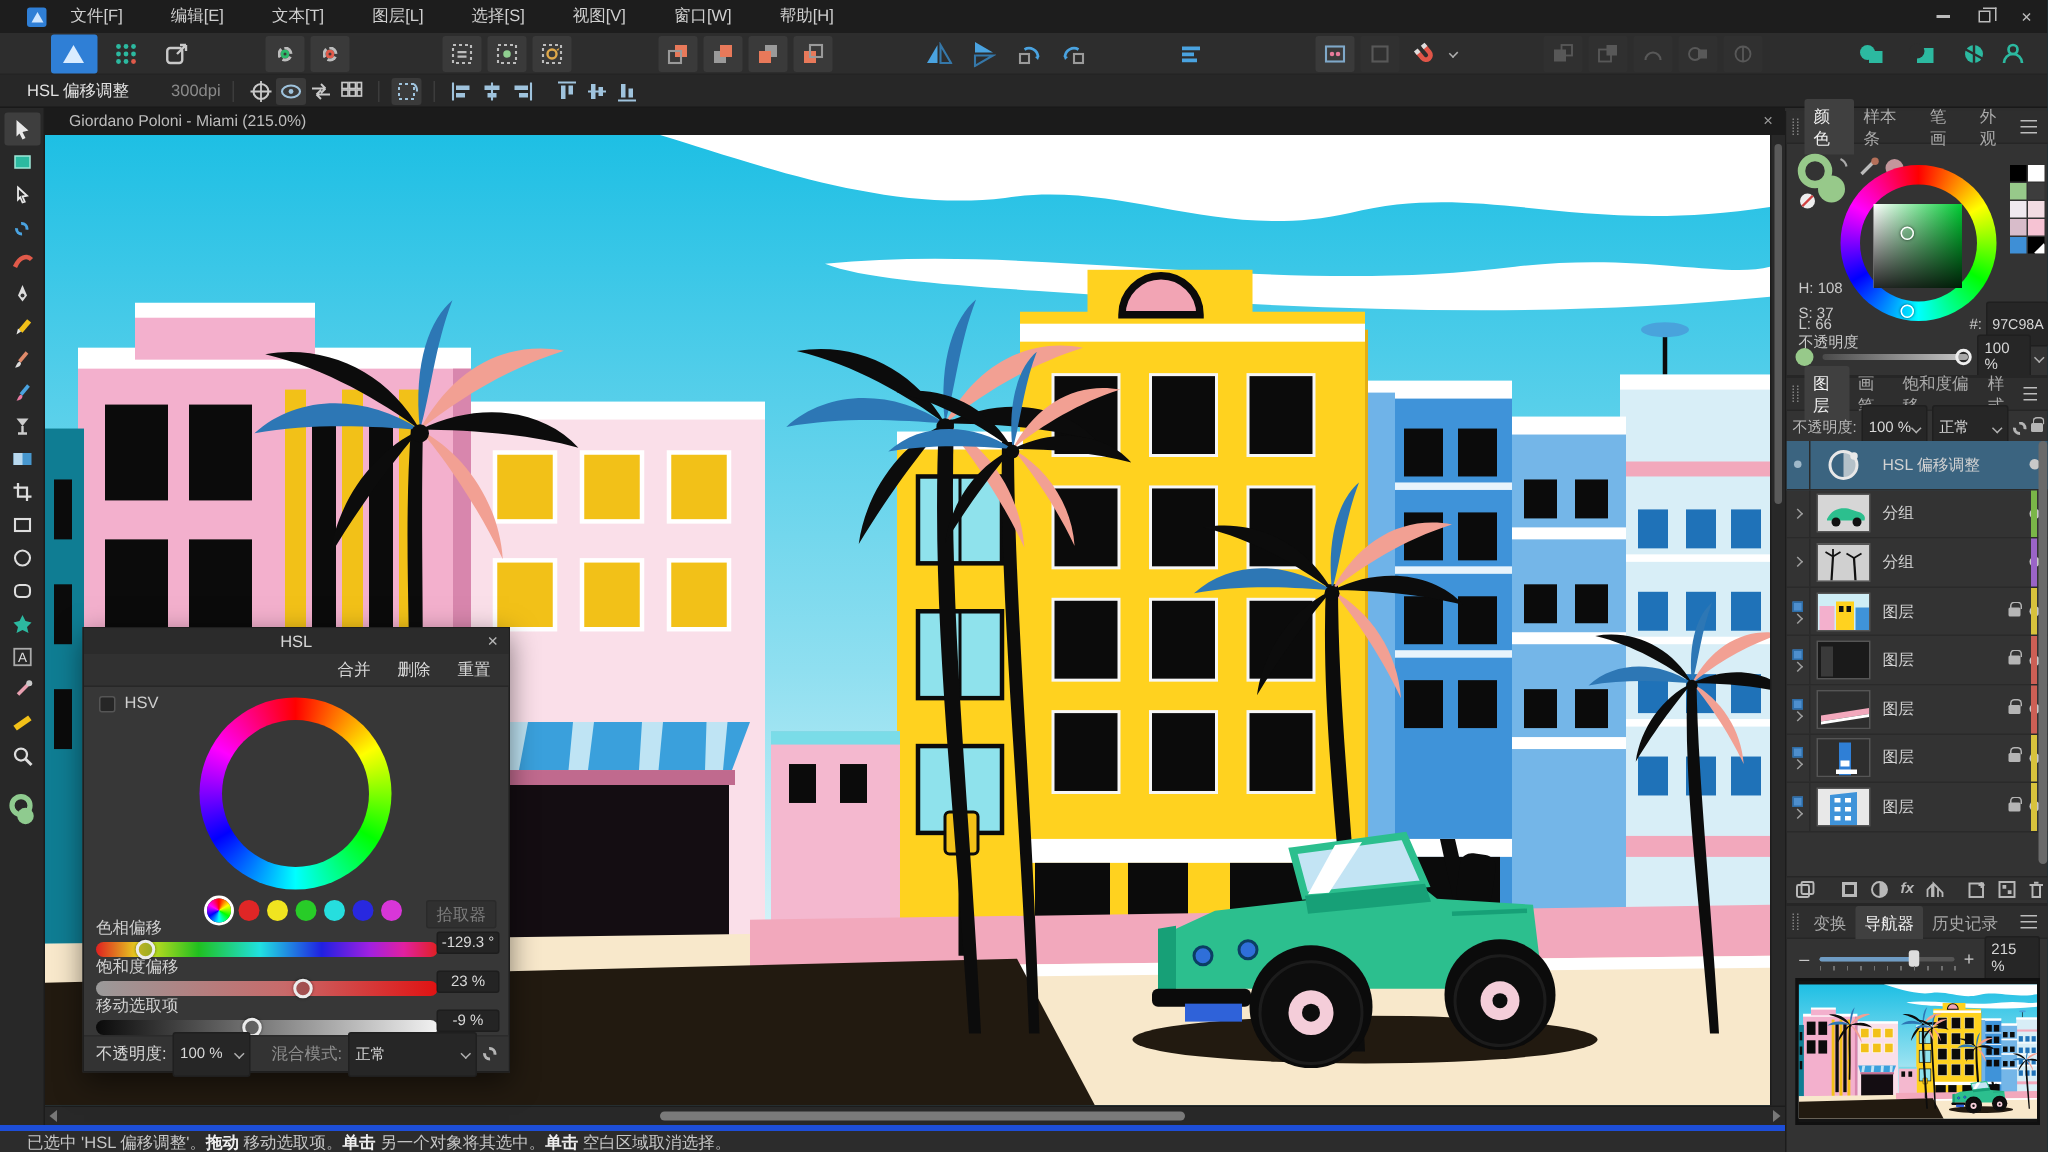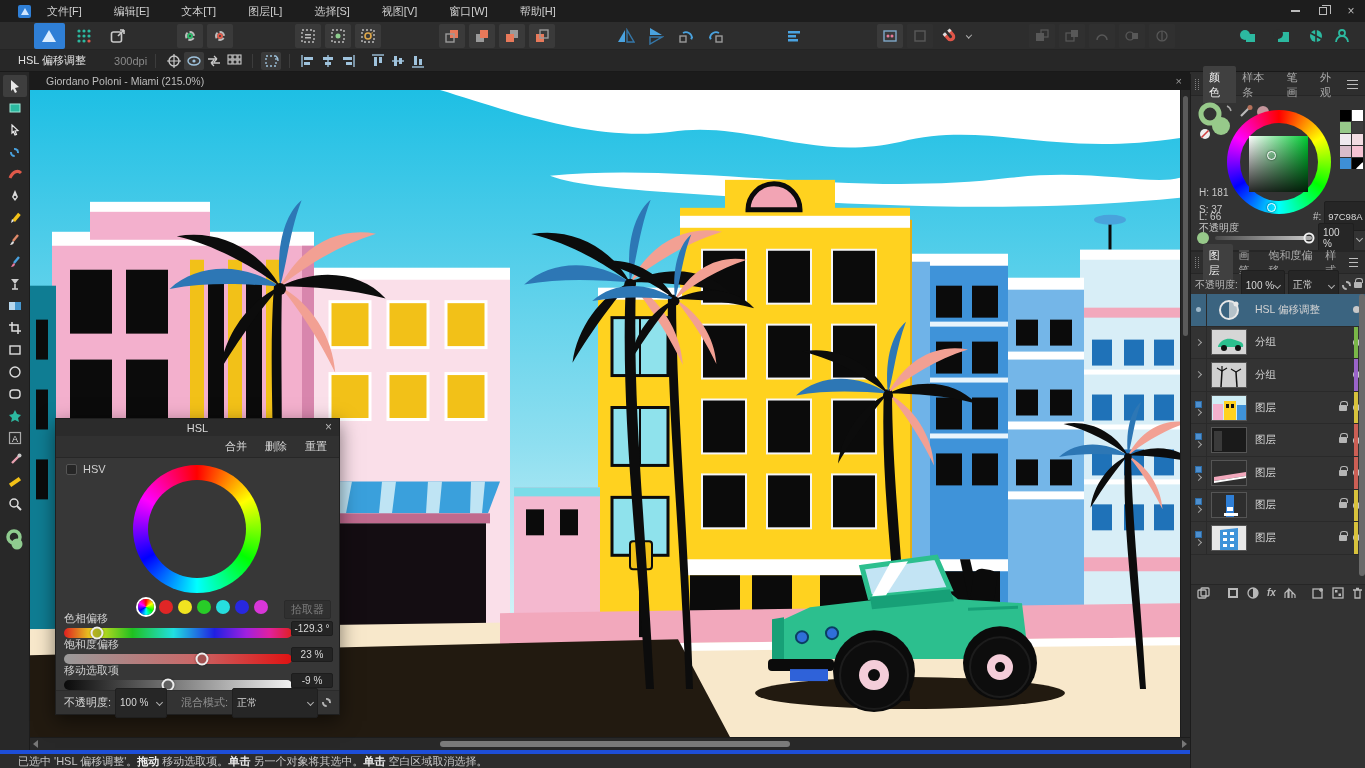--- a/index.html
+++ b/index.html
@@ -896,21 +896,21 @@
             <span style="background: rgb(255, 255, 255);"></span>
             <span style="background: rgb(151, 201, 138);"></span>
             <span style="background: rgb(61, 61, 61);"></span>
             <span style="background: rgb(239, 233, 239);"></span>
             <span style="background: rgb(242, 220, 226);"></span>
             <span style="background: rgb(216, 188, 202);"></span>
             <span style="background: rgb(246, 195, 211);"></span>
             <span style="background: rgb(62, 143, 214);"></span>
             <span class="cut" style="background: rgb(0, 0, 0);"></span>
           </div>
-        <span class="mini-label" style="top:91px">H: 181</span>
+        <span class="mini-label" style="top:91px">H: 108</span>
         <span class="mini-label" style="top:108px">S: 37</span>
         <span class="mini-label" style="top:115px">L: 66</span>
         <div id="hexrow">
           <span style="color:#c9c9c9;font-size:10px">#:</span>
           <span class="valbox" style="width:42px;margin-left:3px;justify-content:center;font-size:9.5px">97C98A</span>
         </div>
         <span class="mini-label" style="top:125px">不透明度</span>
         <div id="op-row">
           <span style="width:12px;height:12px;border-radius:50%;background:#97C98A;flex:none"></span>
           <div class="slider-track" style="flex:1;margin:0 6px">
@@ -1142,20 +1142,44 @@
             </svg>
           </span>
         <span class="bicon">
             <svg width="11" height="12">
               <path d="M1,3 h9 M3,3 V11 h5 V3 M4,1.5 h3" fill="none" stroke="#b8b8b8" stroke-width="1.3"></path>
             </svg>
           </span>
       </div>
     </div>
 
+    <div id="panel-nav">
+      <div class="ptabs">
+        <span class="grip"></span>
+        <span class="ptab">变换</span>
+        <span class="ptab on">导航器</span>
+        <span class="ptab">历史记录</span>
+        <span class="burger"></span>
+      </div>
+      <div id="nav-zoomrow">
+        <span class="pm">–</span>
+        <div id="nav-track">
+          <span id="nav-fill" style="width: 70%;"></span>
+          <span id="nav-handle" style="left: 70%;"></span>
+          <span id="nav-ticks"></span>
+        </div>
+        <span class="pm">+</span>
+        <span class="valbox" style="width:38px;justify-content:center;margin-left:4px">215 %</span>
+      </div>
+      <div id="nav-thumb">
+        <svg viewBox="0 0 1150 648" preserveAspectRatio="xMidYMid meet">
+            <use href="#miami-art"></use>
+          </svg>
+      </div>
+    </div>
   </div>
 
   <div id="statusbar">
     <span class="lead">已选中 'HSL 偏移调整'。</span>
       <span class="b">拖动</span>
       <span> 移动选取项。</span>
       <span class="b">单击</span>
       <span> 另一个对象将其选中。</span>
       <span class="b">单击</span>
       <span> 空白区域取消选择。</span>

